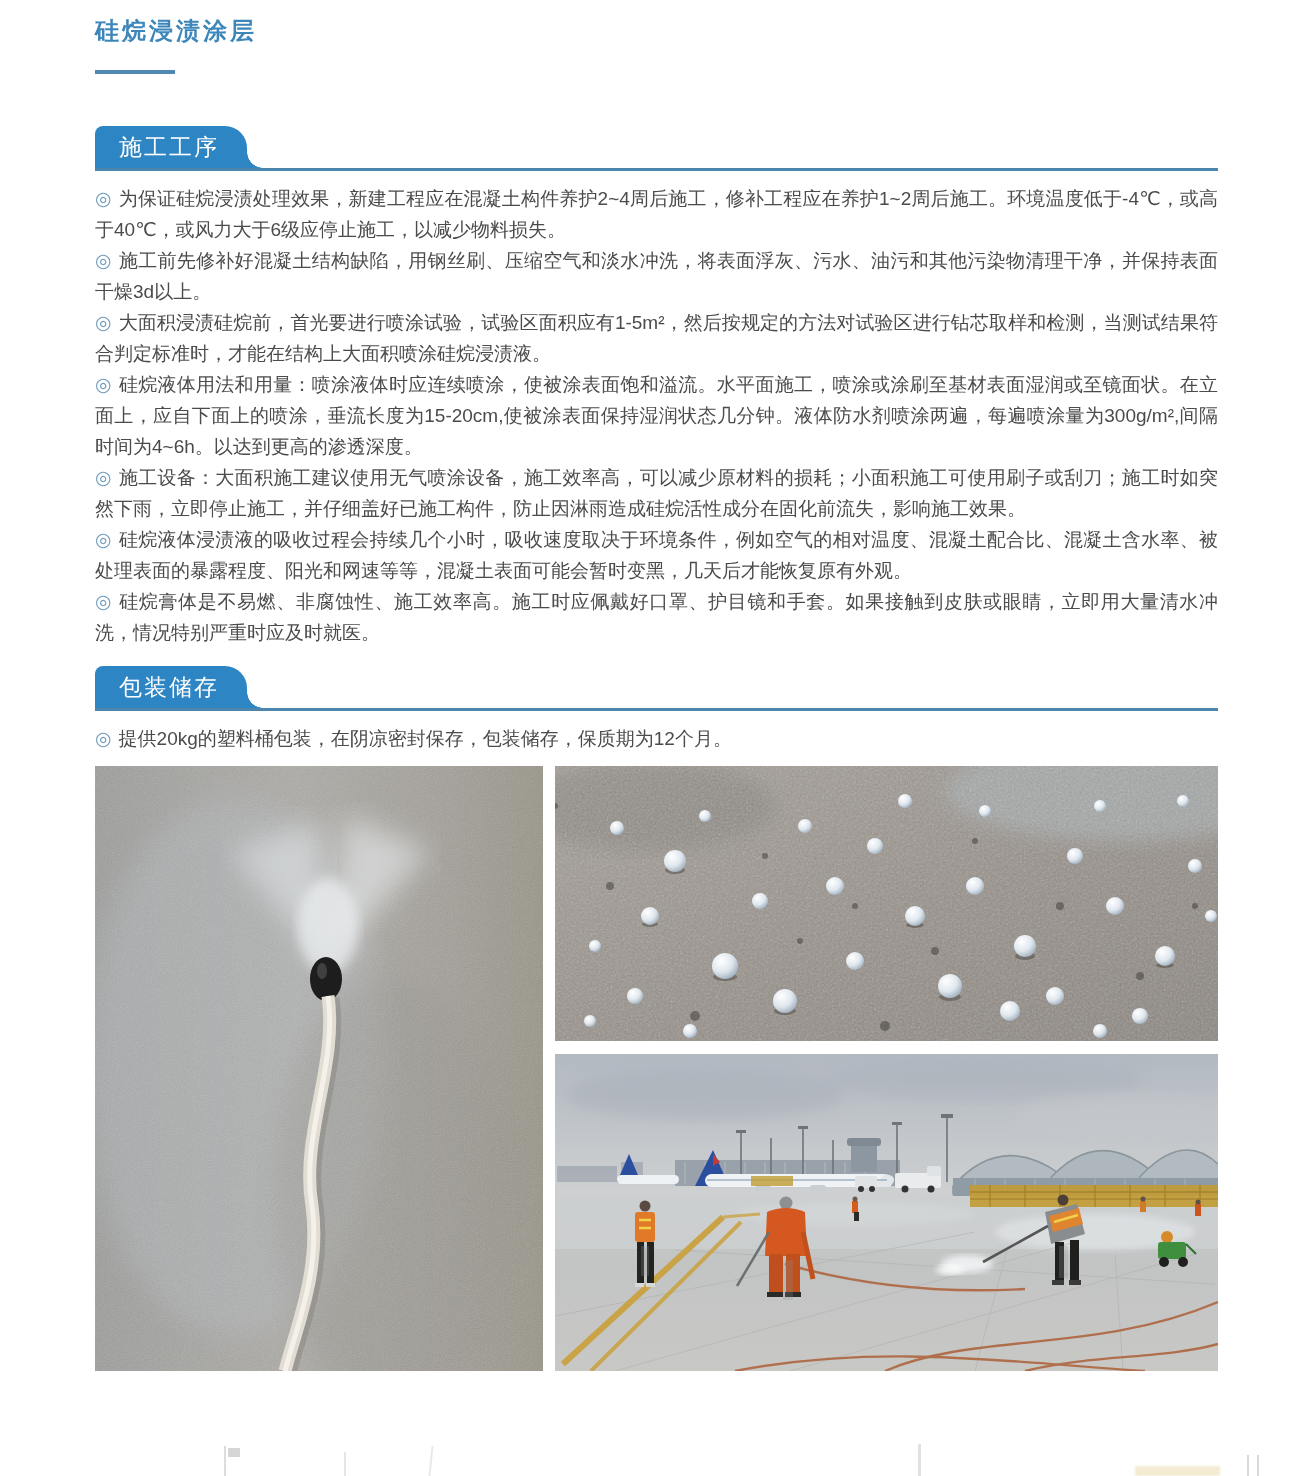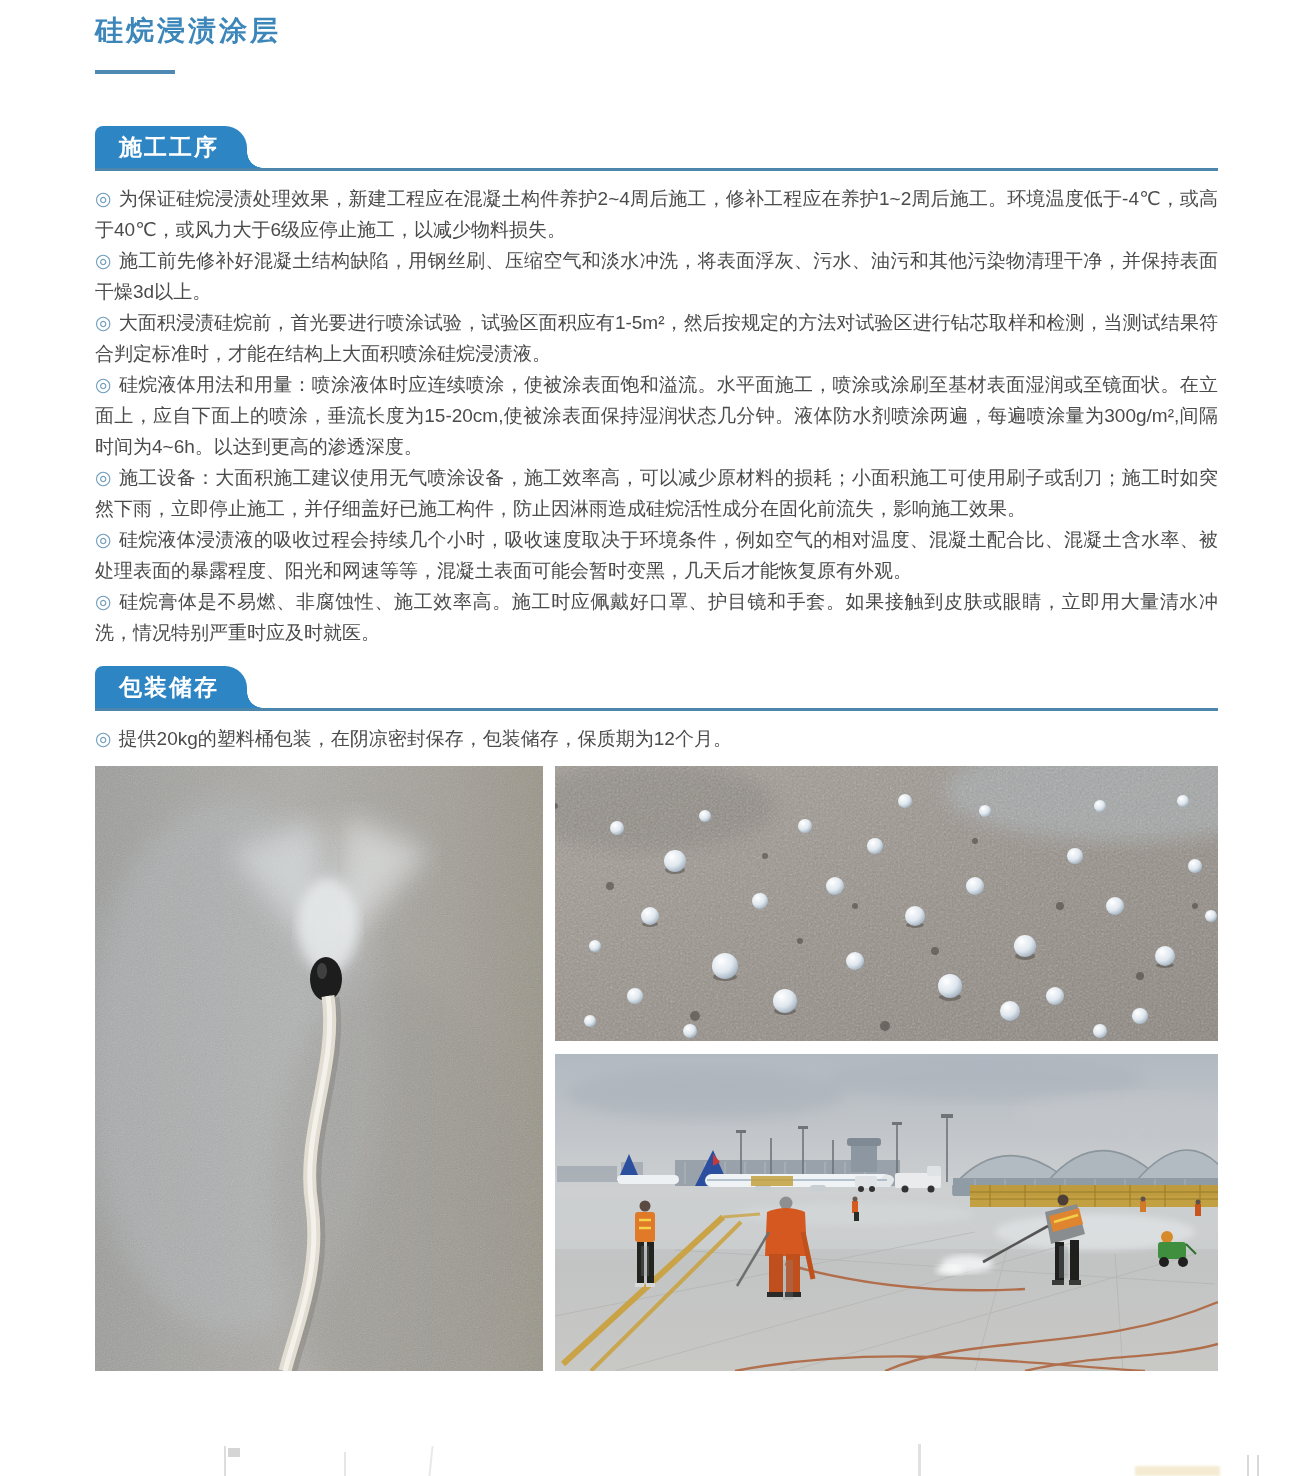--- a/index.html
+++ b/index.html
@@ -4,31 +4,31 @@
 <style>
   html,body{margin:0;padding:0;}
   body{
     width:1290px;height:1476px;background:#ffffff;overflow:hidden;position:relative;
     font-family:"Liberation Sans","DejaVu Sans",sans-serif;
     -webkit-font-smoothing:antialiased;
   }
   .content{position:absolute;left:95px;top:0;width:1123px;}
   
   .page-title{
-    margin:0;padding-top:12px;font-size:28px;font-weight:bold;letter-spacing:3px;
+    margin:0;padding-top:12px;font-size:24px;font-weight:bold;letter-spacing:3px;
     color:#3d86ba;line-height:38px;
   }
   .title-underline{width:80px;height:4px;background:#4d89b3;margin-top:20px;}
   
   .section-row{position:relative;border-bottom:3px solid #4d86ad;height:42px;}
   .sec1{margin-top:52px;}
   .sec2{margin-top:18px;}
   .badge{
     position:absolute;left:0;bottom:0;height:42px;line-height:42px;
-    background:#2e85c3;color:#ffffff;font-size:23px;font-weight:bold;letter-spacing:2px;
+    background:#2e85c3;color:#ffffff;font-size:23px;font-weight:normal;letter-spacing:2px;
     padding:0 28px 0 24px;border-radius:8px 22px 0 0;
   }
   .badge::after{
     content:"";position:absolute;right:-16px;bottom:0;width:16px;height:16px;
     background:radial-gradient(circle at 100% 0, rgba(0,0,0,0) 15.5px, #2e85c3 16px);
   }
   
   .paras{margin-top:12px;}
   .bullet-item{
     margin:0;font-size:19px;line-height:31px;color:#4b4b4b;text-align:justify;

